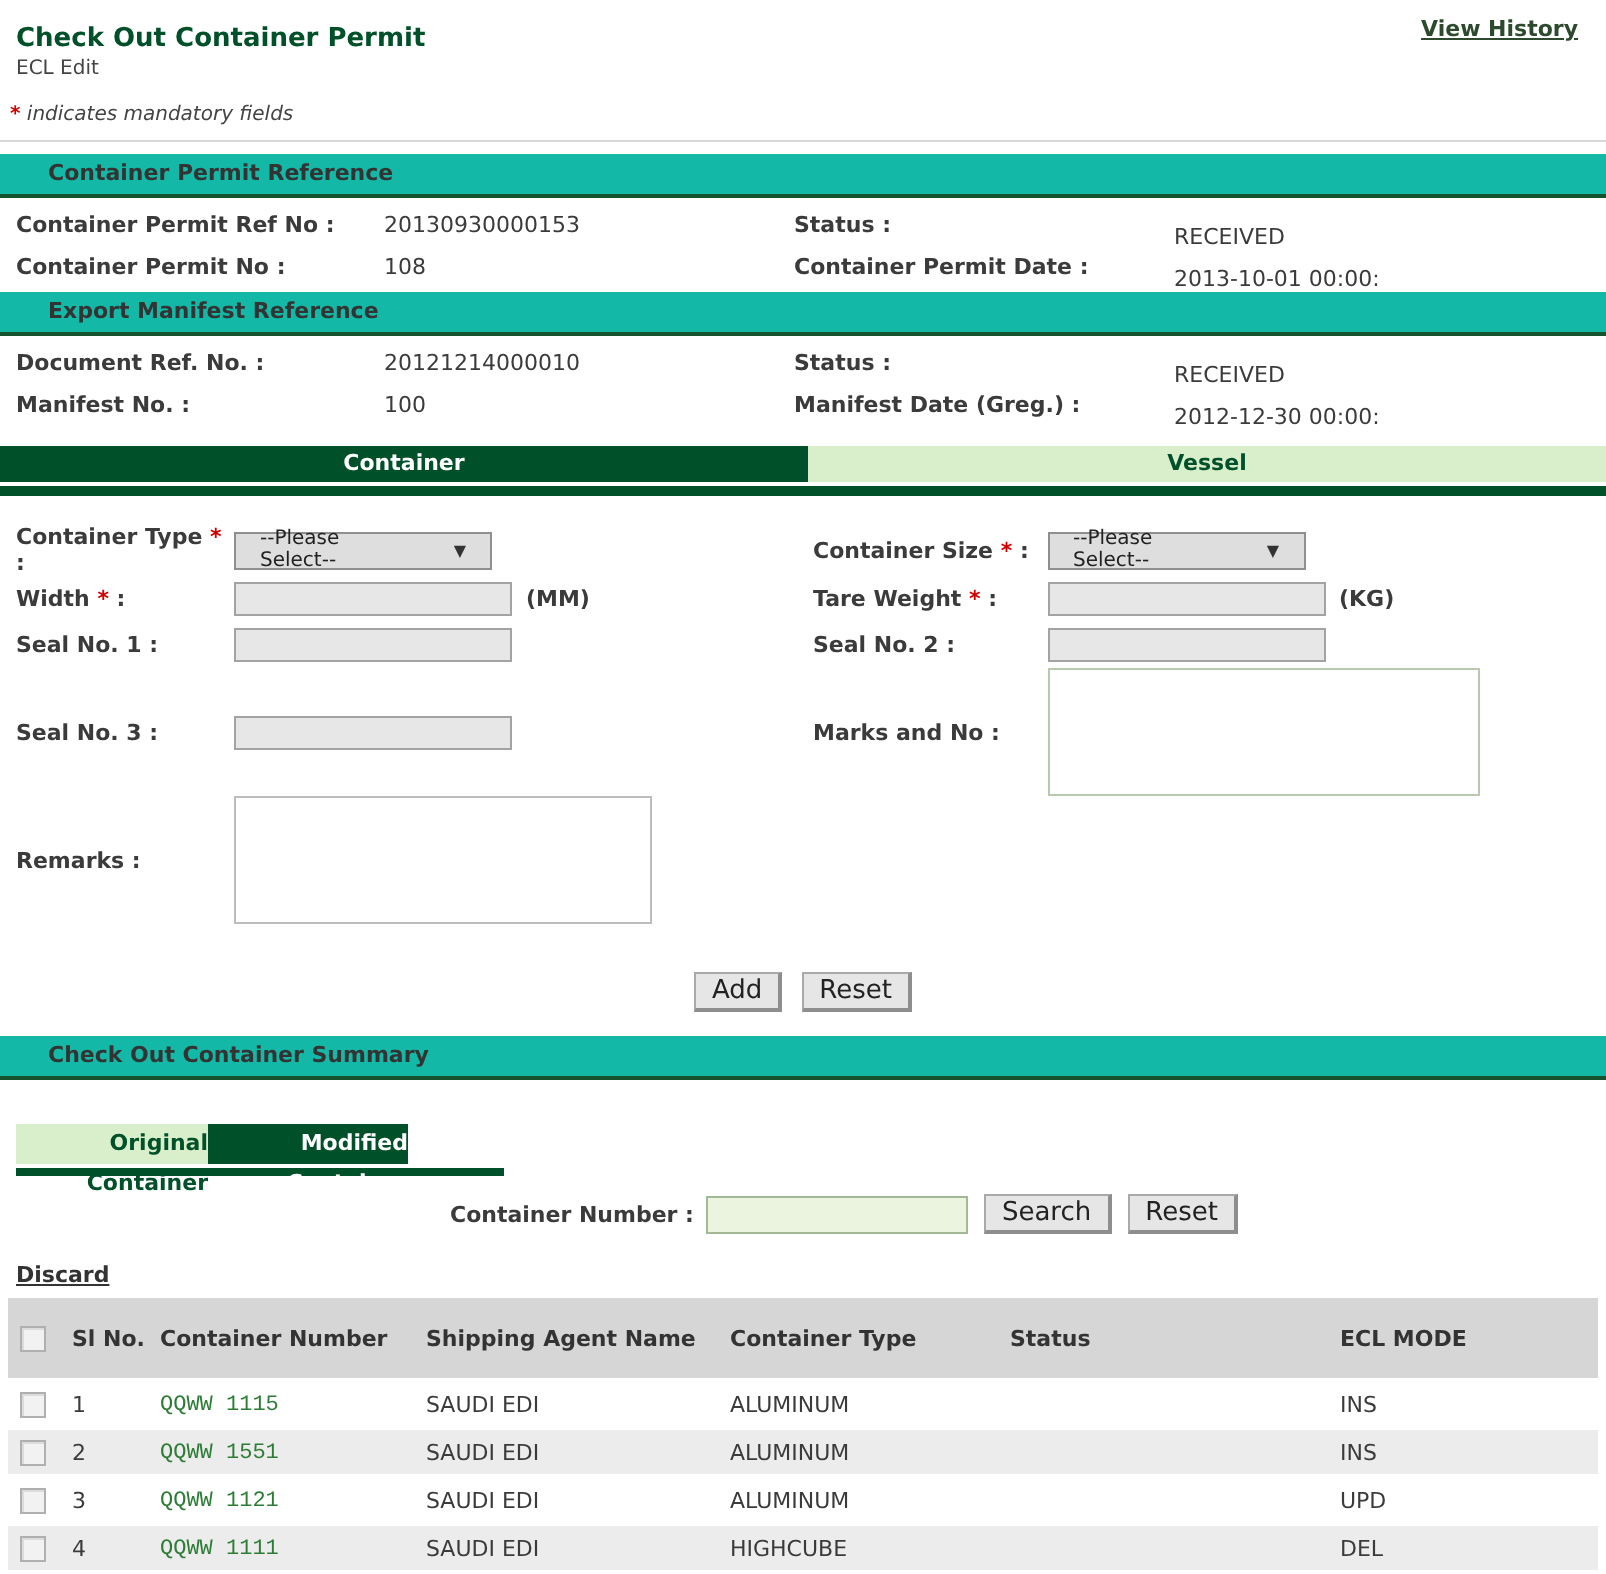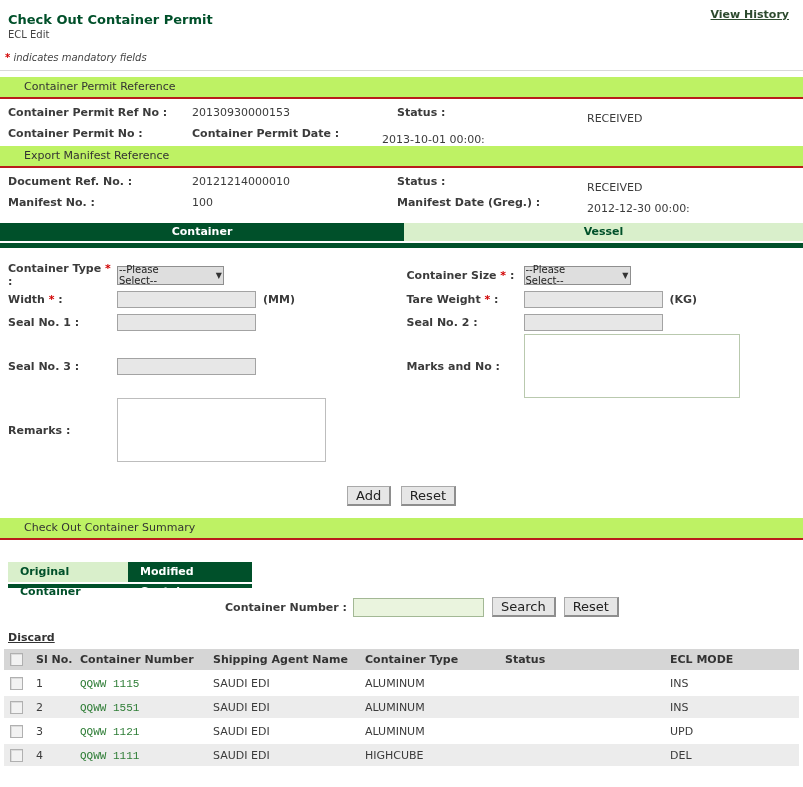--- a/index.html
+++ b/index.html
@@ -9,21 +9,21 @@
   
   .header{padding:12px 8px 0 8px;position:relative;}
   .title{color:#00502a;font-size:13px;font-weight:bold;letter-spacing:0;}
   .subtitle{font-size:10px;color:#444;margin-top:2px;}
   .view-history{position:absolute;top:8px;right:14px;font-weight:bold;text-decoration:underline;color:#2d4a2e;font-size:11px;cursor:pointer;}
   .mandatory{font-style:italic;font-size:10px;color:#444;margin:12px 8px 7px 5px;}
   .req{color:#d10000;font-weight:bold;font-style:normal;}
   .hr-thin{border:none;border-top:1px solid #d9d9d9;margin:0;}
 
   
-  .section-bar{background:#bef264;height:20px;line-height:20px;font-weight:normal;color:#333;padding-left:24px;border-bottom:2px solid #b91c1c;margin-top:6px;}
+  .section-bar{background:#14b8a6;height:20px;line-height:20px;font-weight:bold;color:#333;padding-left:24px;border-bottom:2px solid #14532d;margin-top:6px;}
 
   
   .info-grid{padding:3px 0 2px 0;}
   .info-row{display:flex;height:21px;align-items:center;}
   .ilabel{font-weight:bold;}
   .l1{width:184px;padding-left:8px;}
   .v1{width:205px;}
   .l2{width:190px;}
   .v2{flex:1;margin-top:11px;}
 
@@ -36,47 +36,47 @@
   .tab-strip{height:5px;background:#00502a;}
 
   
   .form-area{padding-top:14px;}
   .form-row{display:flex;}
   .form-half{width:50%;display:flex;align-items:center;min-height:23px;}
   .flabel{font-weight:bold;flex:0 0 117px;padding-left:8px;box-sizing:border-box;}
   .form-half.right .flabel{padding-left:5px;flex-basis:122px;}
   .tin{width:133px;height:15px;background:#e7e7e7;border:1px solid #a3a3a3;font-size:11px;font-family:inherit;padding:0 2px;color:#222;}
   .tin.greenish{background:#e9efe3;}
-  .sel{width:103px;height:17px;background:#dedede;border:1px solid #8f8f8f;display:flex;align-items:center;justify-content:space-between;padding:0 1px;font-size:10px;color:#222;cursor:pointer;box-sizing:content-box;gap:36px;}
+  .sel{width:103px;height:17px;background:#dedede;border:1px solid #8f8f8f;display:flex;align-items:center;justify-content:space-between;padding:0 12px;font-size:10px;color:#222;cursor:pointer;box-sizing:content-box;gap:36px;}
   .sel .arrow{font-size:8px;color:#333;margin-left:4px;}
   .unit{font-weight:bold;margin-left:7px;}
   .ta{background:#fff;resize:none;font-family:inherit;font-size:11px;}
   .ta-marks{width:210px;height:58px;border:1px solid #b9c9ae;}
   .ta-remarks{width:203px;height:58px;border:1px solid #bdbdbd;}
 
   
   .btn{background:#e6e6e6;border:1px solid #a9a9a9;border-right:2px solid #8e8e8e;border-bottom:2px solid #8e8e8e;font-size:13px;font-family:inherit;color:#222;padding:1px 8px;cursor:pointer;}
   .btn-row{text-align:center;margin:24px 0 12px 0;}
   .btn-row .btn{margin:0 3px;}
 
   
   .sum-tabs{display:flex;margin:22px 0 0 8px;height:20px;}
-  .sum-tab{font-weight:bold;text-align:left;line-height:20px;cursor:pointer;padding:0 12px;}
+  .sum-tab{font-weight:bold;text-align:right;line-height:20px;cursor:pointer;padding:0 0;}
   .sum-tab-orig{background:#d9efcb;color:#00502a;width:96px;}
   .sum-tab-mod{background:#00502a;color:#fff;width:100px;}
   .sum-strip{width:244px;height:4px;background:#00502a;margin:2px 0 0 8px;}
   .search-row{display:flex;align-items:center;margin:9px 0 0 225px;}
   .search-label{font-weight:bold;margin-right:6px;}
   .search-input{width:125px;height:15px;background:#eaf4de;border:1px solid #a3b895;font-size:11px;font-family:inherit;}
   .search-row .btn{margin-left:8px;}
   .discard{display:inline-block;margin:14px 0 3px 8px;font-weight:bold;text-decoration:underline;color:#333;cursor:pointer;}
 
   
   table.grid{border-collapse:separate;border-spacing:0 2px;width:795px;margin-left:4px;}
-  table.grid th{background:#d6d6d6;font-weight:bold;text-align:left;height:21px;padding:0 0 0 6px;font-size:11px;color:#333;}
+  table.grid th{background:#d6d6d6;font-weight:bold;text-align:left;height:40px;padding:0 0 0 6px;font-size:11px;color:#333;}
   table.grid td{height:22px;padding:0 0 0 6px;background:#fff;}
   table.grid tr.alt td{background:#ececec;}
   .cb{display:inline-block;width:11px;height:11px;background:#f2f2f2;border:1px solid #b0b0b0;box-shadow:inset 1px 1px 0 #dcdcdc;vertical-align:middle;cursor:pointer;}
   .green-link{color:#2e7d36;cursor:pointer;font-family:Liberation Mono, monospace;}
 </style>
 </head>
 <body>
 
 <div class="page">
 
@@ -93,20 +93,21 @@
   <div class="section-bar">Container Permit Reference</div>
   <div class="info-grid">
     <div class="info-row">
       <span class="ilabel l1">Container Permit Ref No :</span>
       <span class="v1">20130930000153</span>
       <span class="ilabel l2">Status :</span>
       <span class="v2">RECEIVED</span>
     </div>
     <div class="info-row">
       <span class="ilabel l1">Container Permit No :</span>
+      <span class="v1">108</span>
       <span class="ilabel l2">Container Permit Date :</span>
       <span class="v2">2013-10-01 00:00:</span>
     </div>
   </div>
 
   
   <div class="section-bar" style="margin-top:0;">Export Manifest Reference</div>
   <div class="info-grid">
     <div class="info-row">
       <span class="ilabel l1">Document Ref. No. :</span>

